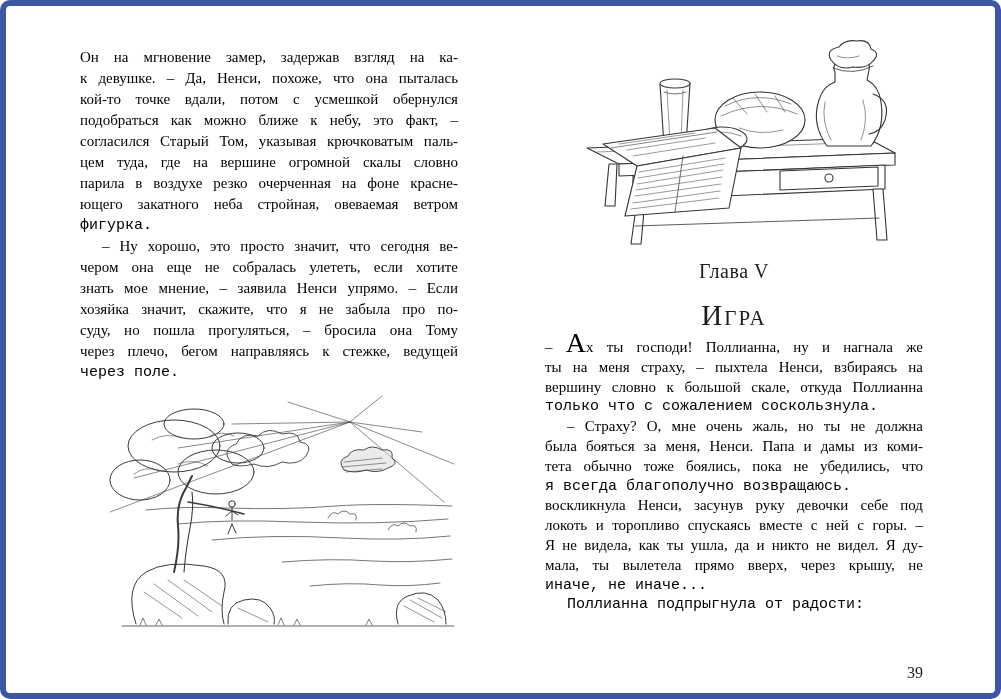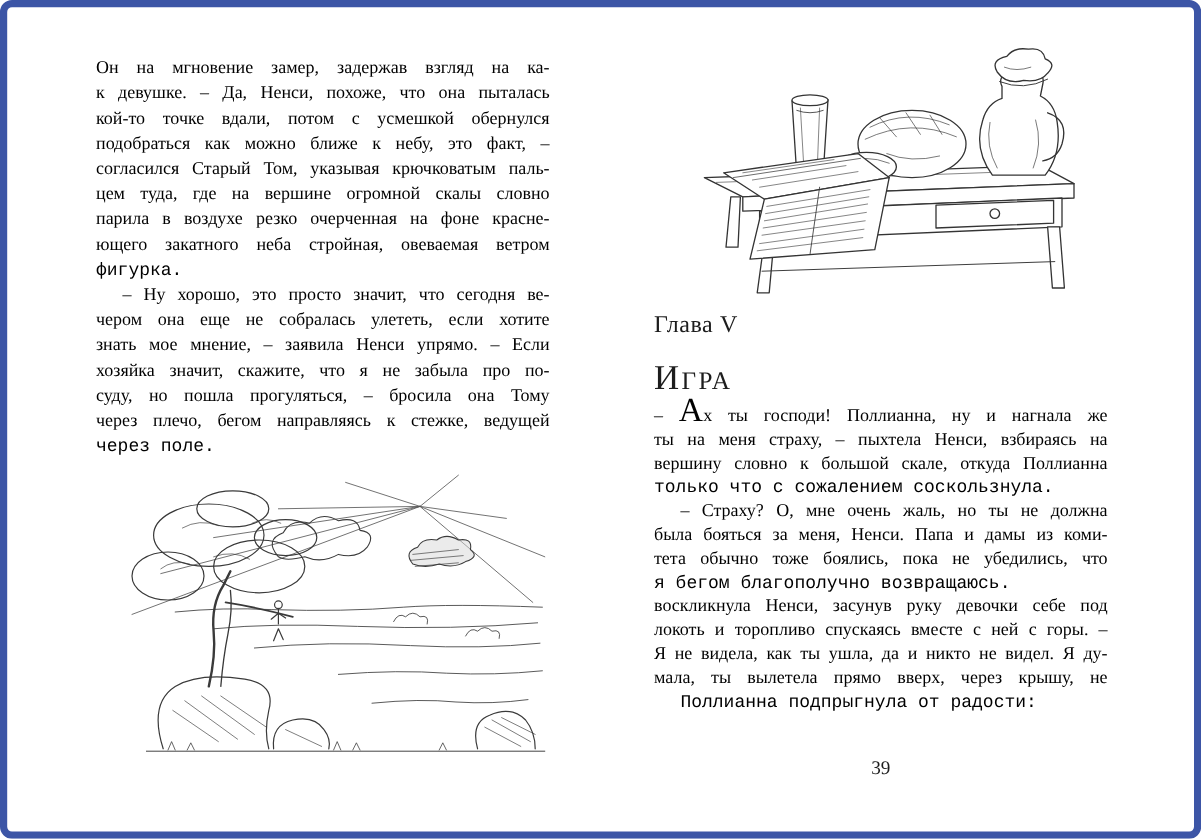--- a/index.html
+++ b/index.html
@@ -36,33 +36,33 @@
   #landscape {
     position: absolute; left: 82px; top: 390px;
     width: 378px; height: 240px;
   }
   #stilllife {
     position: absolute; left: 575px; top: 36px;
     width: 330px; height: 212px;
   }
   #chapter {
     position: absolute; left: 545px; top: 260px;
-    width: 378px; 
+    width: 378px; text-align: center;
   }
   #chapter .label { font-size: 20px; letter-spacing: 0.5px; }
   #chapter .title {
     margin-top: 16px;
     font-size: 21px;
     letter-spacing: 2px;
     text-transform: uppercase;
   }
   #chapter .title::first-letter { font-size: 29px; }
   #page-number {
-    position: absolute; left: 545px; top: 632px;
-    width: 378px; text-align: center; font-size: 16px;
+    position: absolute; left: 545px; top: 664px;
+    width: 378px; text-align: right; font-size: 16px;
   }
   svg { display: block; }
 </style>
 </head>
 <body style="color: rgb(29, 29, 29);">
 
 <div id="frame" style="border-color: rgb(60, 85, 166);"></div>
 
 <div id="book">
 
@@ -248,23 +248,24 @@
   </div>
 
   <div class="textcol" id="right-text">
       <div class="line"><span>– </span><span class="dropcap">А</span><span>х ты господи! Поллианна, ну и нагнала же</span></div>
       <div class="line">ты на меня страху, – пыхтела Ненси, взбираясь на</div>
       <div class="line">вершину словно к большой скале, откуда Поллианна</div>
       <div class="line last">только что с сожалением соскользнула.</div>
       <div class="line indent">– Страху? О, мне очень жаль, но ты не должна</div>
       <div class="line">была бояться за меня, Ненси. Папа и дамы из коми-</div>
       <div class="line">тета обычно тоже боялись, пока не убедились, что</div>
-      <div class="line last">я бегом благополучно возвращаюсь.</div>
+      <div class="line last">я всегда благополучно возвращаюсь.</div>
       <div class="line">воскликнула Ненси, засунув руку девочки себе под</div>
       <div class="line">локоть и торопливо спускаясь вместе с ней с горы. –</div>
       <div class="line">Я не видела, как ты ушла, да и никто не видел. Я ду-</div>
       <div class="line">мала, ты вылетела прямо вверх, через крышу, не</div>
+      <div class="line last">иначе, не иначе...</div>
       <div class="line indent last">Поллианна подпрыгнула от радости:</div>
     </div>
 
   <div id="page-number">39</div>
 
 </div>
 
 </body></html>

